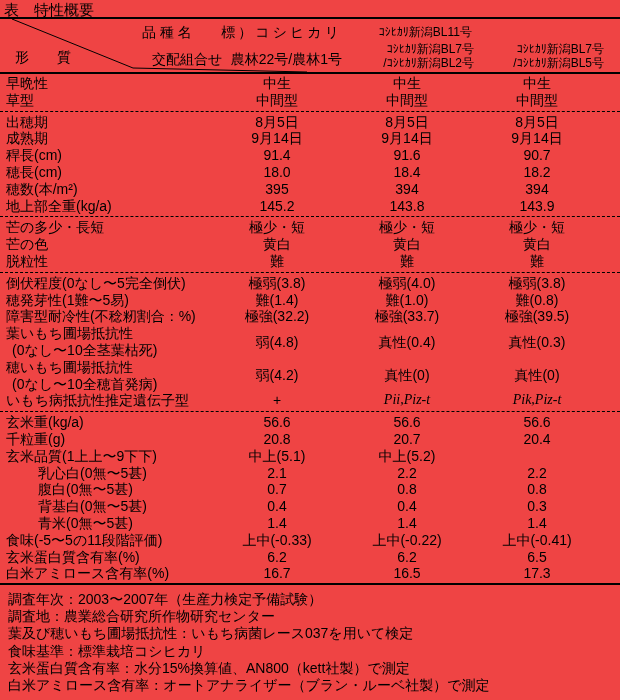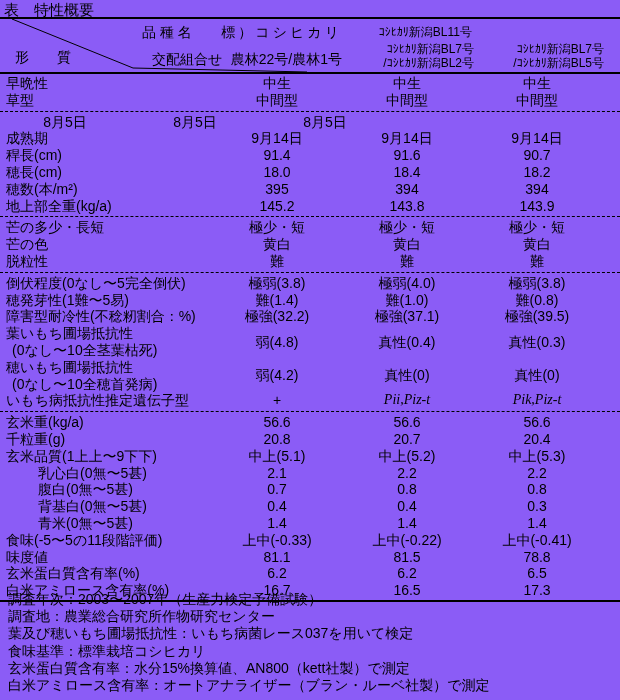--- a/index.html
+++ b/index.html
@@ -1,17 +1,17 @@
 <!DOCTYPE html>
 <html><head>
 <meta charset="utf-8">
 <style>
   html,body{margin:0;padding:0;background:#fff;}
   .page{
-    position:relative;width:620px;height:700px;background:#8b5cf6;color:#000;
+    position:relative;width:620px;height:700px;background:#ef4444;color:#000;
     font-family:"Liberation Sans", sans-serif;overflow:hidden;
   }
   .title{position:absolute;left:4px;top:1px;font-size:15px;white-space:nowrap;}
   .hr-top{position:absolute;left:0;top:17px;width:620px;border-top:2px solid #000;}
   .hr-head{position:absolute;left:0;top:72px;width:620px;border-top:2px solid #000;}
   .diag{position:absolute;left:0;top:0;pointer-events:none;}
   .hcell{position:absolute;font-size:14px;line-height:15px;white-space:nowrap;}
   .hcenter{text-align:right;}
   .small{font-size:12px;line-height:13.5px;}
   .spread{letter-spacing:3px;}
@@ -69,20 +69,21 @@
         <div class="val">中生</div>
       </div>
       <div class="trow">
         <div class="lbl">草型</div>
         <div class="val">中間型</div>
         <div class="val">中間型</div>
         <div class="val">中間型</div>
       </div>
       <div class="divider"></div>
       <div class="trow">
+        <div class="lbl">出穂期</div>
         <div class="val">8月5日</div>
         <div class="val">8月5日</div>
         <div class="val">8月5日</div>
       </div>
       <div class="trow">
         <div class="lbl">成熟期</div>
         <div class="val">9月14日</div>
         <div class="val">9月14日</div>
         <div class="val">9月14日</div>
       </div>
@@ -138,21 +139,21 @@
       </div>
       <div class="trow">
         <div class="lbl">穂発芽性(1難〜5易)</div>
         <div class="val">難(1.4)</div>
         <div class="val">難(1.0)</div>
         <div class="val">難(0.8)</div>
       </div>
       <div class="trow">
         <div class="lbl">障害型耐冷性(不稔籾割合：%)</div>
         <div class="val">極強(32.2)</div>
-        <div class="val">極強(37.1)</div>
+        <div class="val">極強(33.7)</div>
         <div class="val">極強(39.5)</div>
       </div>
       <div class="trow double">
         <div class="lbl">
           <div class="l1">葉いもち圃場抵抗性</div>
           <div class="l2">(0なし〜10全茎葉枯死)</div>
         </div>
         <div class="val">弱(4.8)</div>
         <div class="val">真性(0.4)</div>
         <div class="val">真性(0.3)</div>
@@ -182,21 +183,20 @@
       <div class="trow">
         <div class="lbl">千粒重(g)</div>
         <div class="val">20.8</div>
         <div class="val">20.7</div>
         <div class="val">20.4</div>
       </div>
       <div class="trow">
         <div class="lbl">玄米品質(1上上〜9下下)</div>
         <div class="val">中上(5.1)</div>
         <div class="val">中上(5.2)</div>
-        <div class="val">中上(5.3)</div>
       </div>
       <div class="trow">
         <div class="lbl indent">乳心白(0無〜5甚)</div>
         <div class="val">2.1</div>
         <div class="val">2.2</div>
         <div class="val">2.2</div>
       </div>
       <div class="trow">
         <div class="lbl indent">腹白(0無〜5甚)</div>
         <div class="val">0.7</div>
@@ -213,26 +213,20 @@
         <div class="lbl indent">青米(0無〜5甚)</div>
         <div class="val">1.4</div>
         <div class="val">1.4</div>
         <div class="val">1.4</div>
       </div>
       <div class="trow">
         <div class="lbl">食味(-5〜5の11段階評価)</div>
         <div class="val">上中(-0.33)</div>
         <div class="val">上中(-0.22)</div>
         <div class="val">上中(-0.41)</div>
-      </div>
-      <div class="trow">
-        <div class="lbl">味度値</div>
-        <div class="val">81.1</div>
-        <div class="val">81.5</div>
-        <div class="val">78.8</div>
       </div>
       <div class="trow">
         <div class="lbl">玄米蛋白質含有率(%)</div>
         <div class="val">6.2</div>
         <div class="val">6.2</div>
         <div class="val">6.5</div>
       </div>
       <div class="trow">
         <div class="lbl">白米アミロース含有率(%)</div>
         <div class="val">16.7</div>

